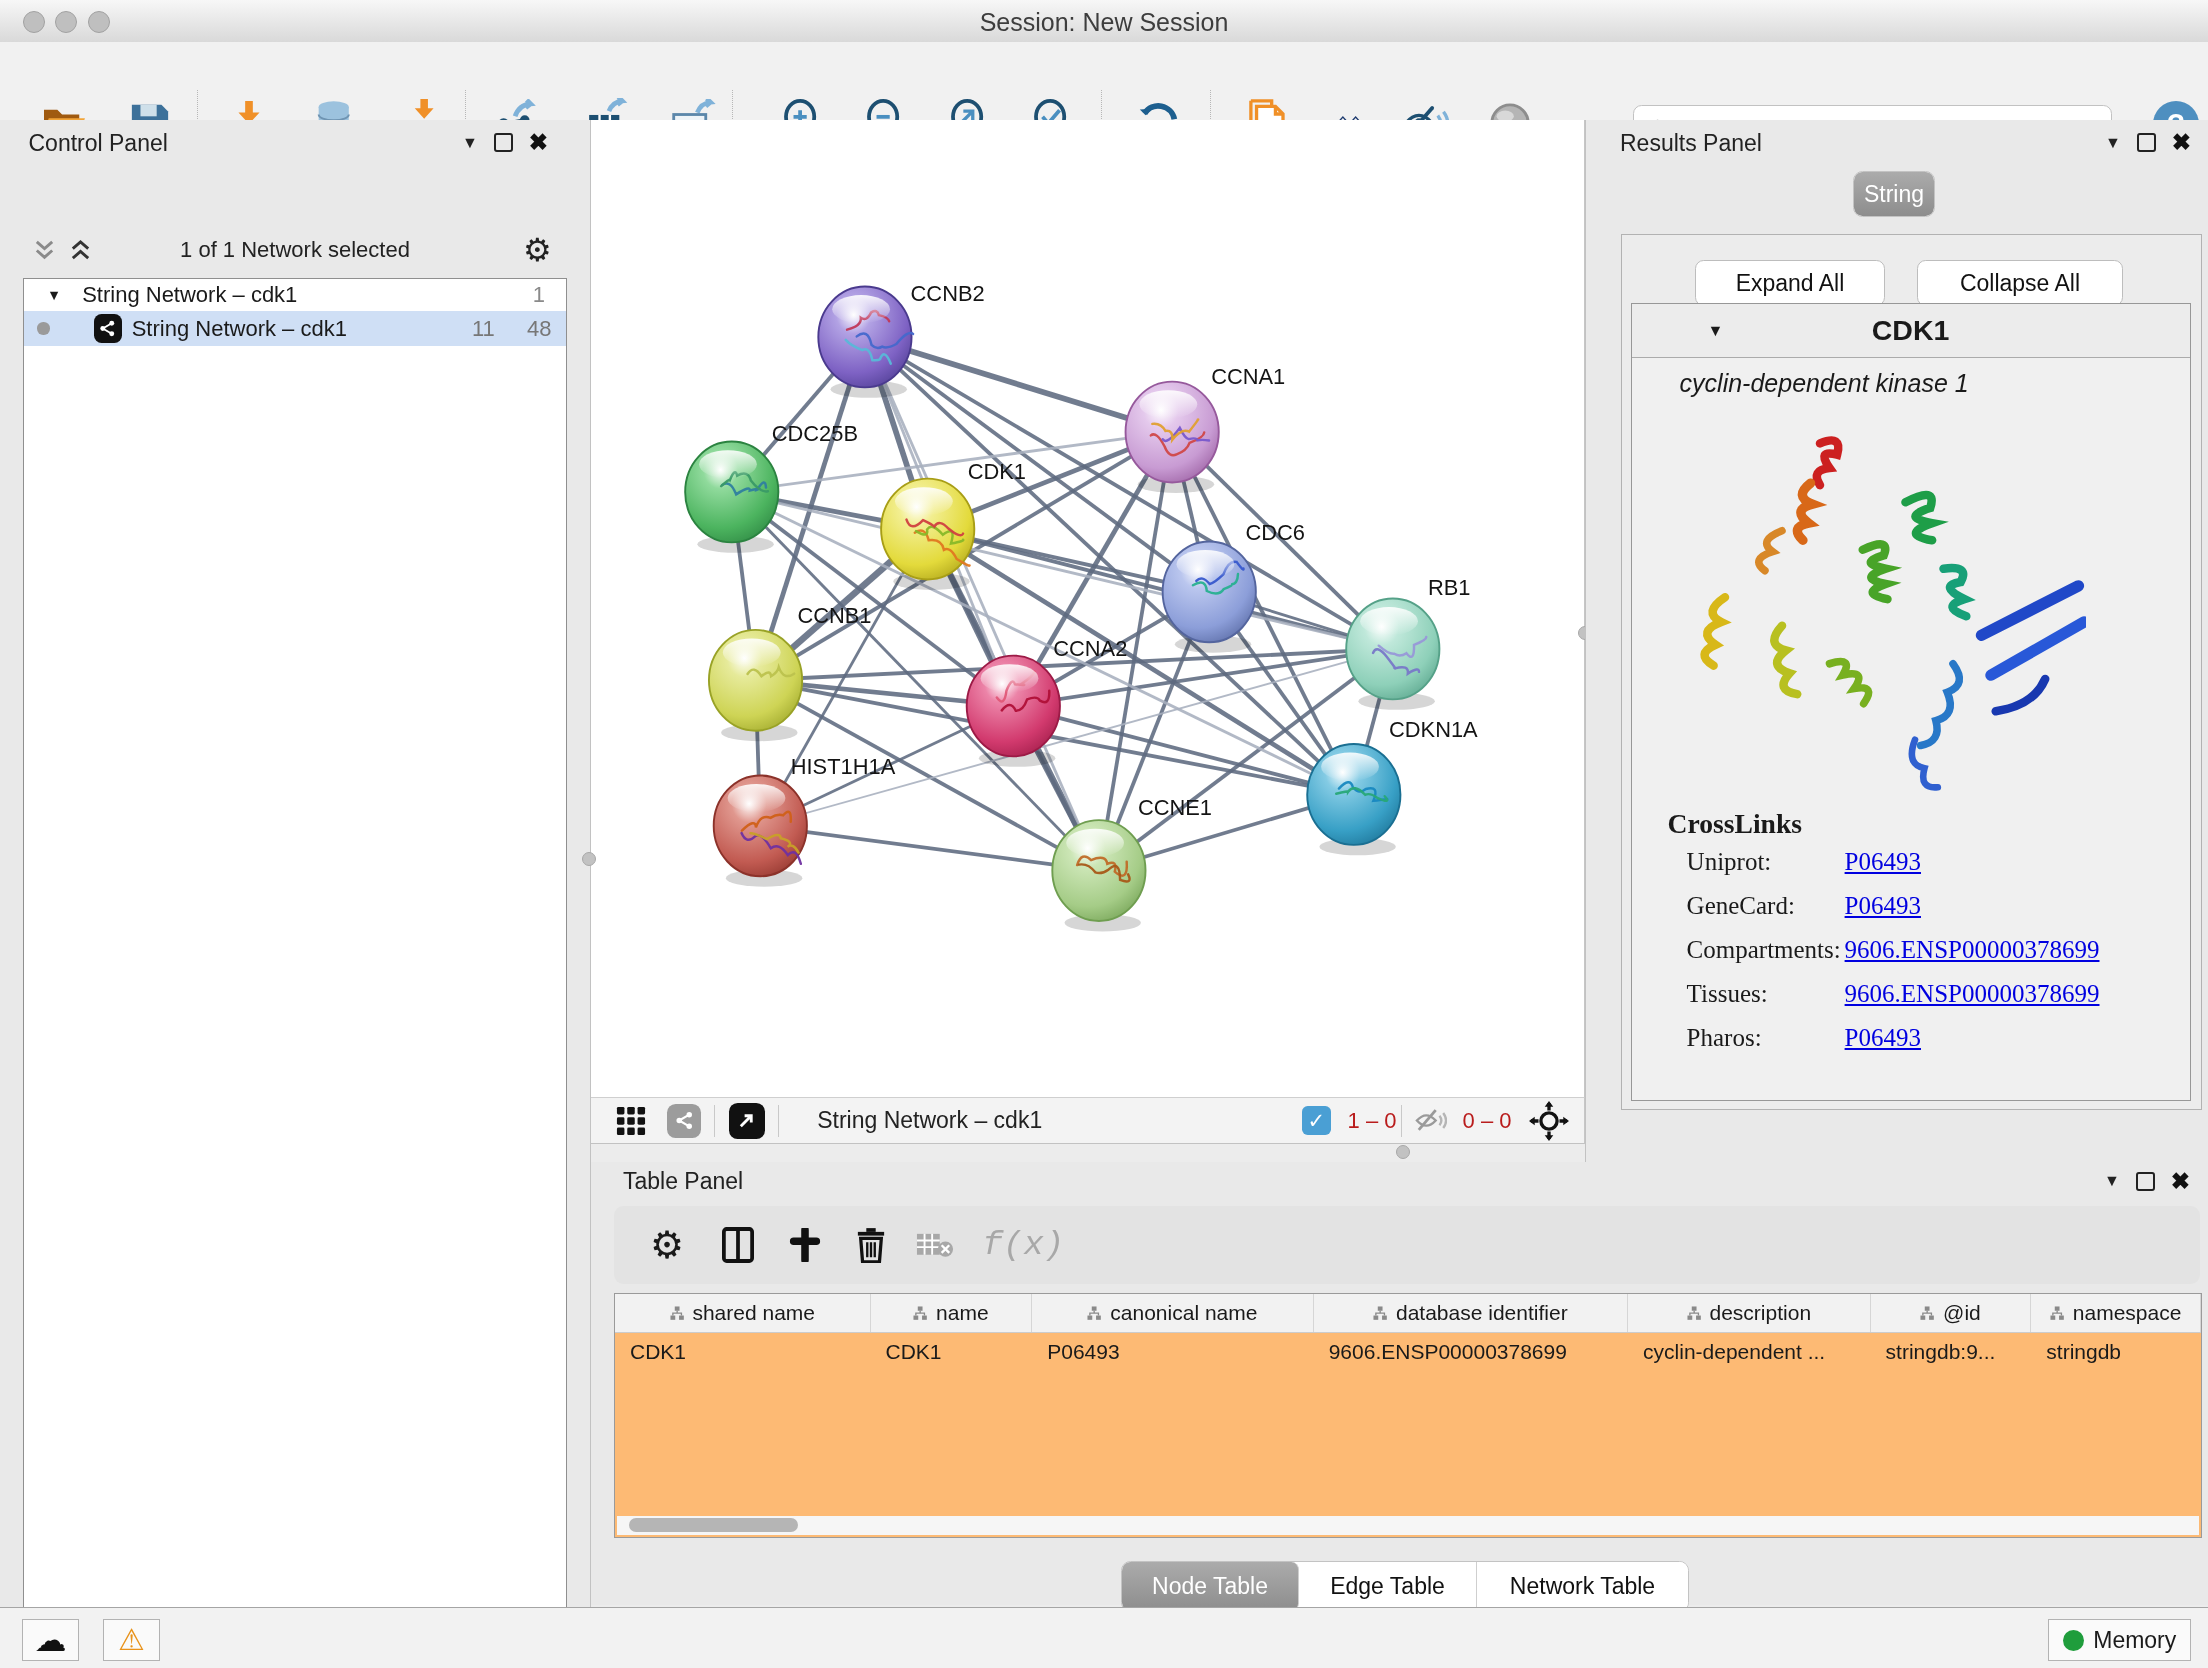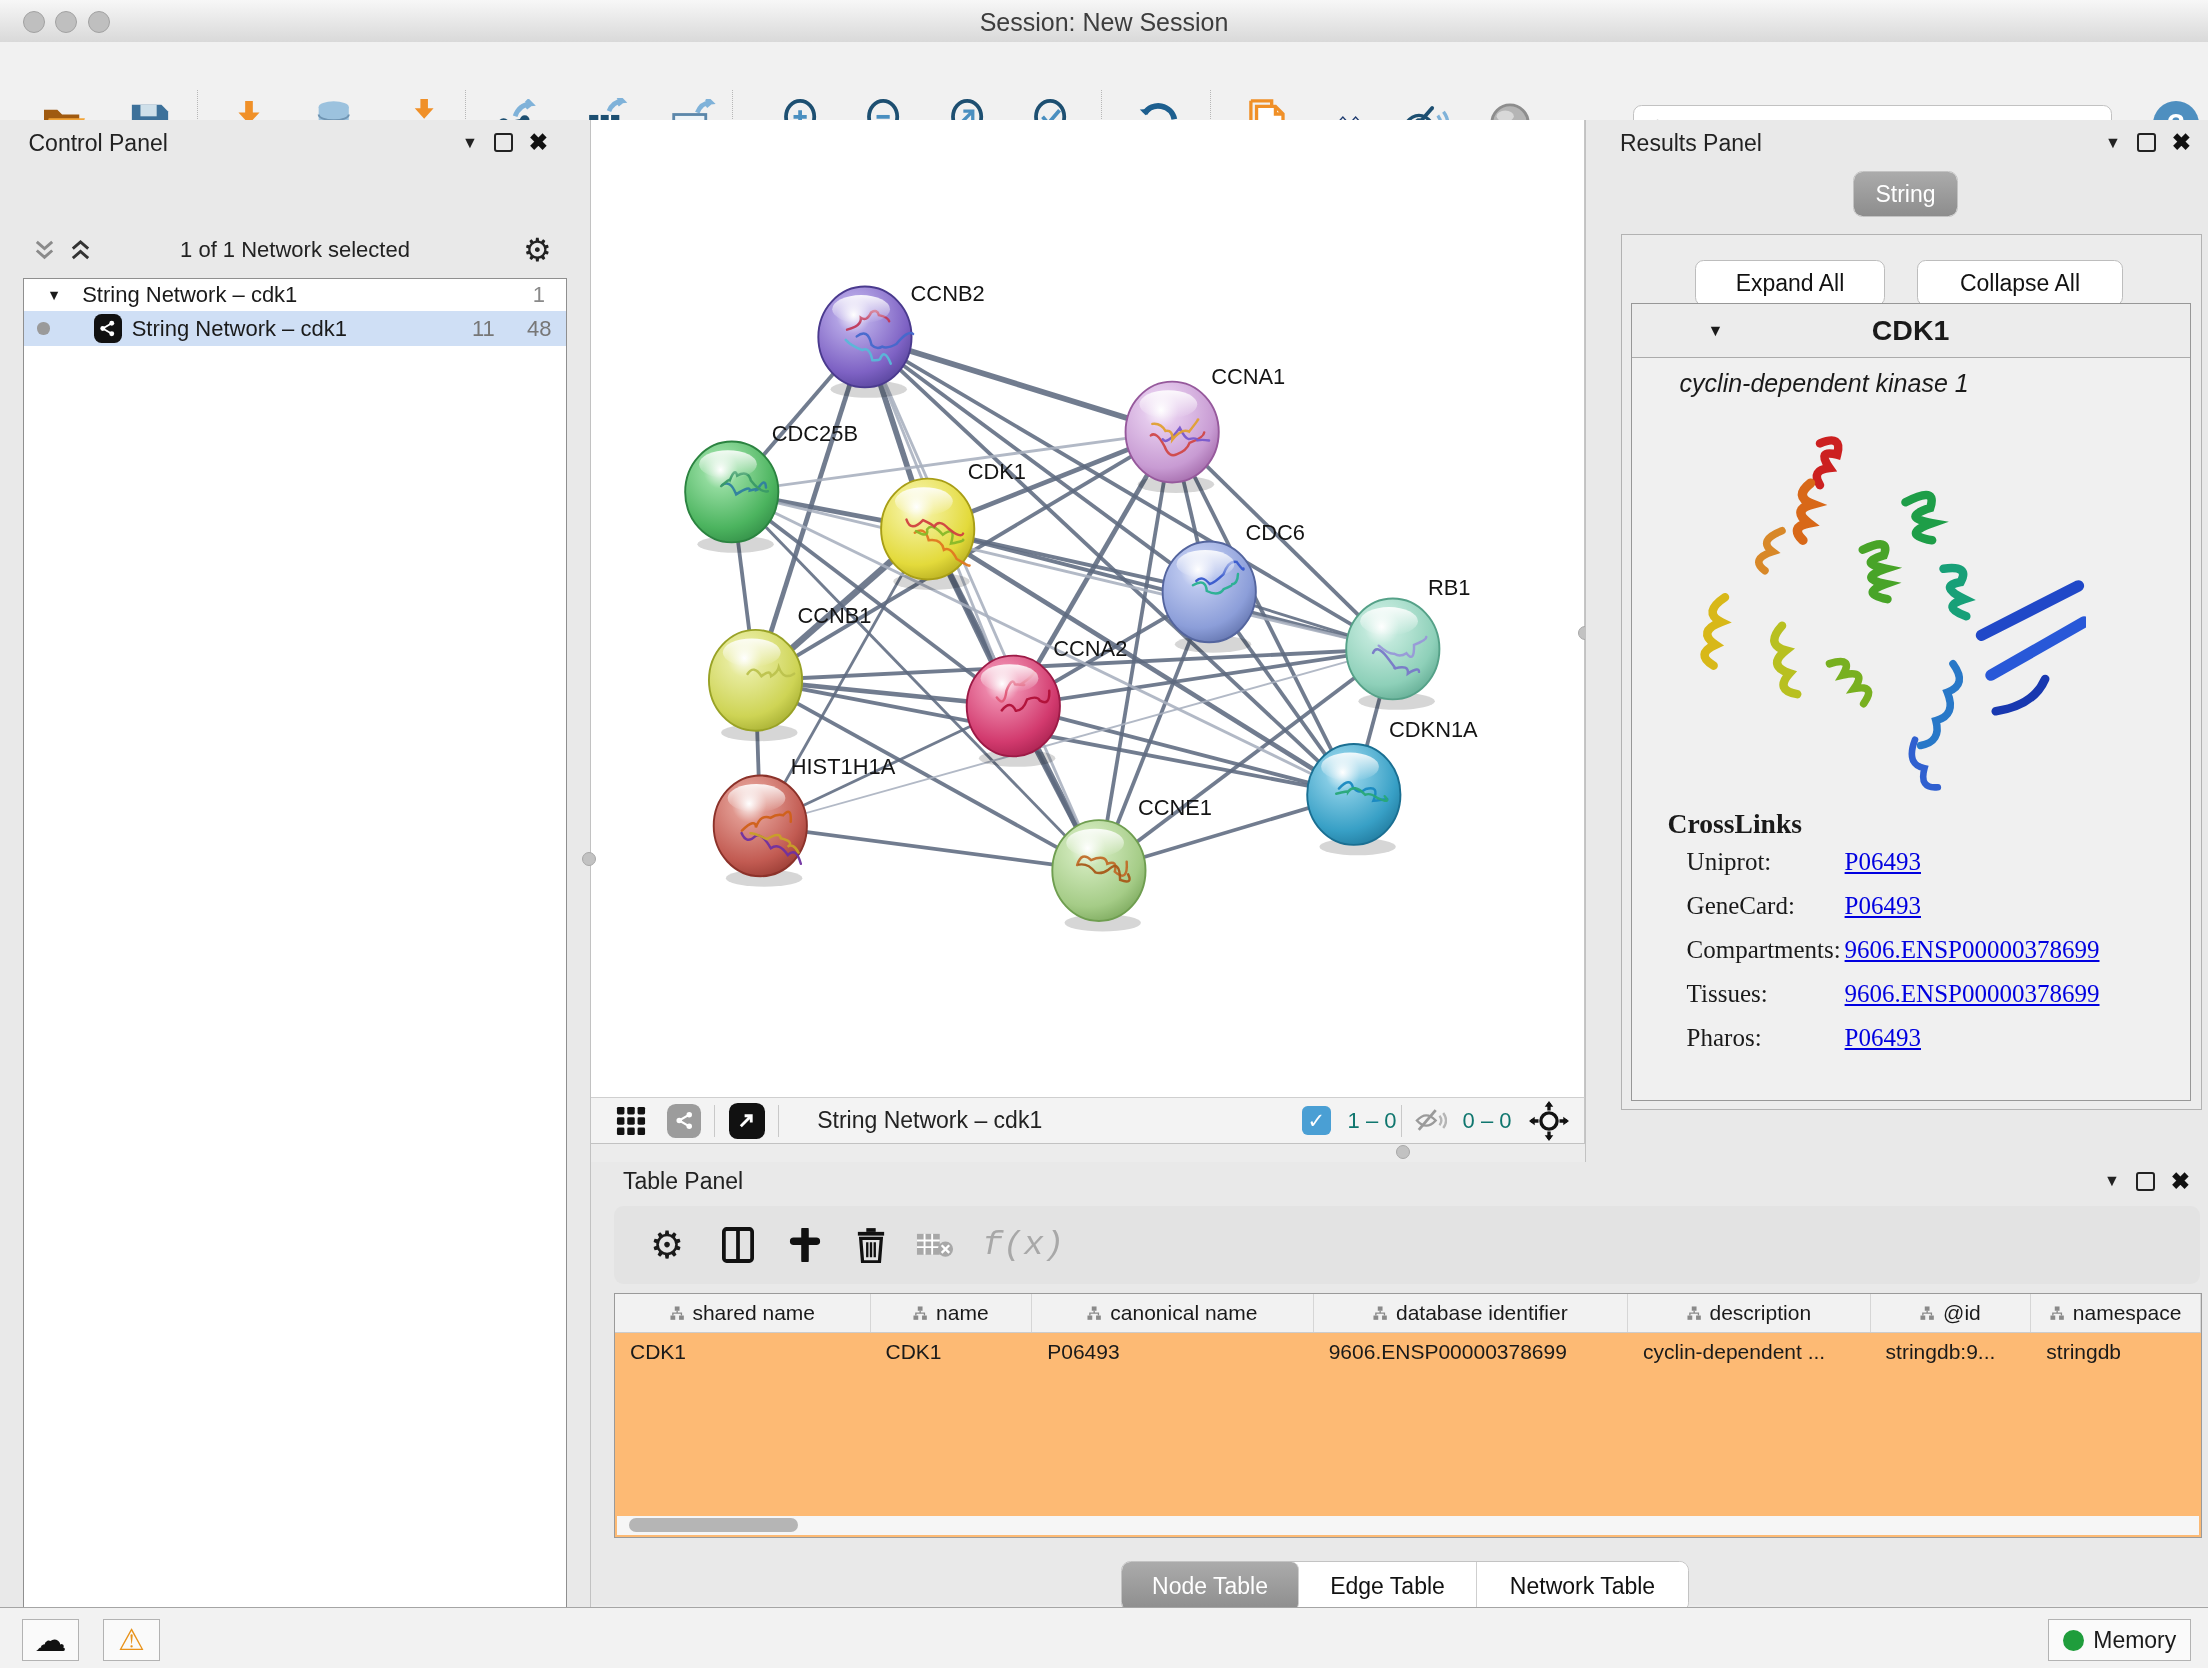--- a/index.html
+++ b/index.html
@@ -51,21 +51,21 @@
   .share-badge{width:28.5px;height:28.5px;border-radius:7.6px;background:#111;display:flex;
     align-items:center;justify-content:center;}
   
   #canvas{position:absolute;left:591px;top:120px;width:993px;height:977px;background:#fff;
     border-right:1px solid #c6c6c6;}
   #net-footer{position:absolute;left:591px;top:1097px;width:993px;height:45px;
     background:#f3f3f3;border-top:1px solid #cfcfcf;border-bottom:1px solid #c2c2c2;
     border-right:1px solid #c6c6c6;display:flex;align-items:center;}
   #net-footer .ftitle{font-size:23px;color:#222;margin-left:25px;}
   .fsep{height:32px;border-left:1px solid #c9c9c9;margin:0 13.3px;}
-  .fcount{font-size:22px;color:#0f766e;margin:0 7.6px;}
+  .fcount{font-size:22px;color:#b91c1c;margin:0 7.6px;}
   .handle-dot{position:absolute;width:12.4px;height:12.4px;border-radius:50%;
     background:#c2c2c2;border:1px solid #a8a8a8;}
   
   #results-panel{position:absolute;left:1585px;top:120px;width:624px;height:1042px;
     background:#e9e9e9;border-left:1px solid #c2c2c2;}
   #rp-tab{left:267px;top:51px;height:44px;}
   #rp-outer{position:absolute;left:35px;top:114px;width:579px;height:874px;background:#ececec;
     border:1.9px solid #b2b2b2;}
   .rp-btn{position:absolute;height:44px;background:#fff;border:1.9px solid #bdbdbd;border-radius:8.6px;
     font-size:23px;display:flex;align-items:center;justify-content:center;color:#111;}
@@ -573,21 +573,21 @@
   <span class="handle-dot" style="left:1396px;top:1145px"></span>
 
   <div id="results-panel">
     <div class="panel-title" style="left:34px;top:9.5px">Results Panel</div>
     <div class="winctl" style="left:519px;top:11.4px">
       <span class="wc-min glyph">▼</span>
       <span class="wc-float"></span>
       <span class="wc-close glyph">✖</span>
     </div>
     <div id="rp-tab" class="tabbar">
-        <span class="tab active" style="width:103px;height:44px">String</span>
+        <span class="tab active" style="width:80px;height:44px">String</span>
       </div>
     <div id="rp-outer">
       <div class="rp-btn" style="left:73px;top:25px;width:188px">Expand All</div>
       <div class="rp-btn" style="left:295px;top:25px;width:204px">Collapse All</div>
       <div id="rp-inner">
         <div id="gene-header">
           <span class="glyph" style="position:absolute;left:76px;font-size:16px">▼</span>
           <span class="gname">CDK1</span>
         </div>
         <div id="gene-desc">cyclin-dependent kinase 1</div>

